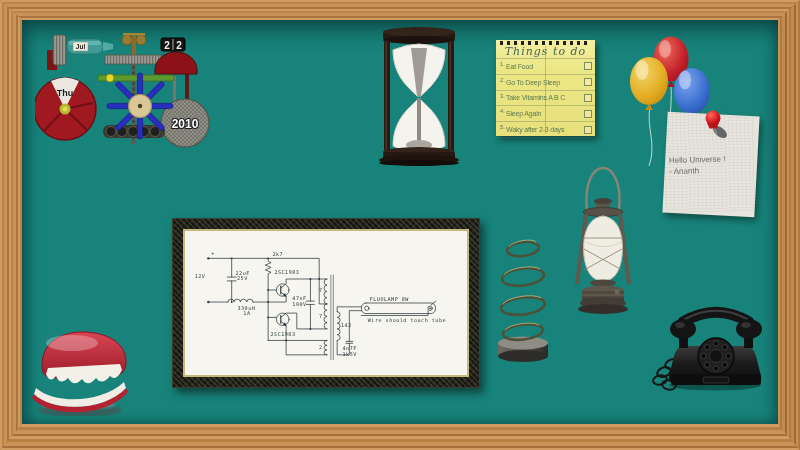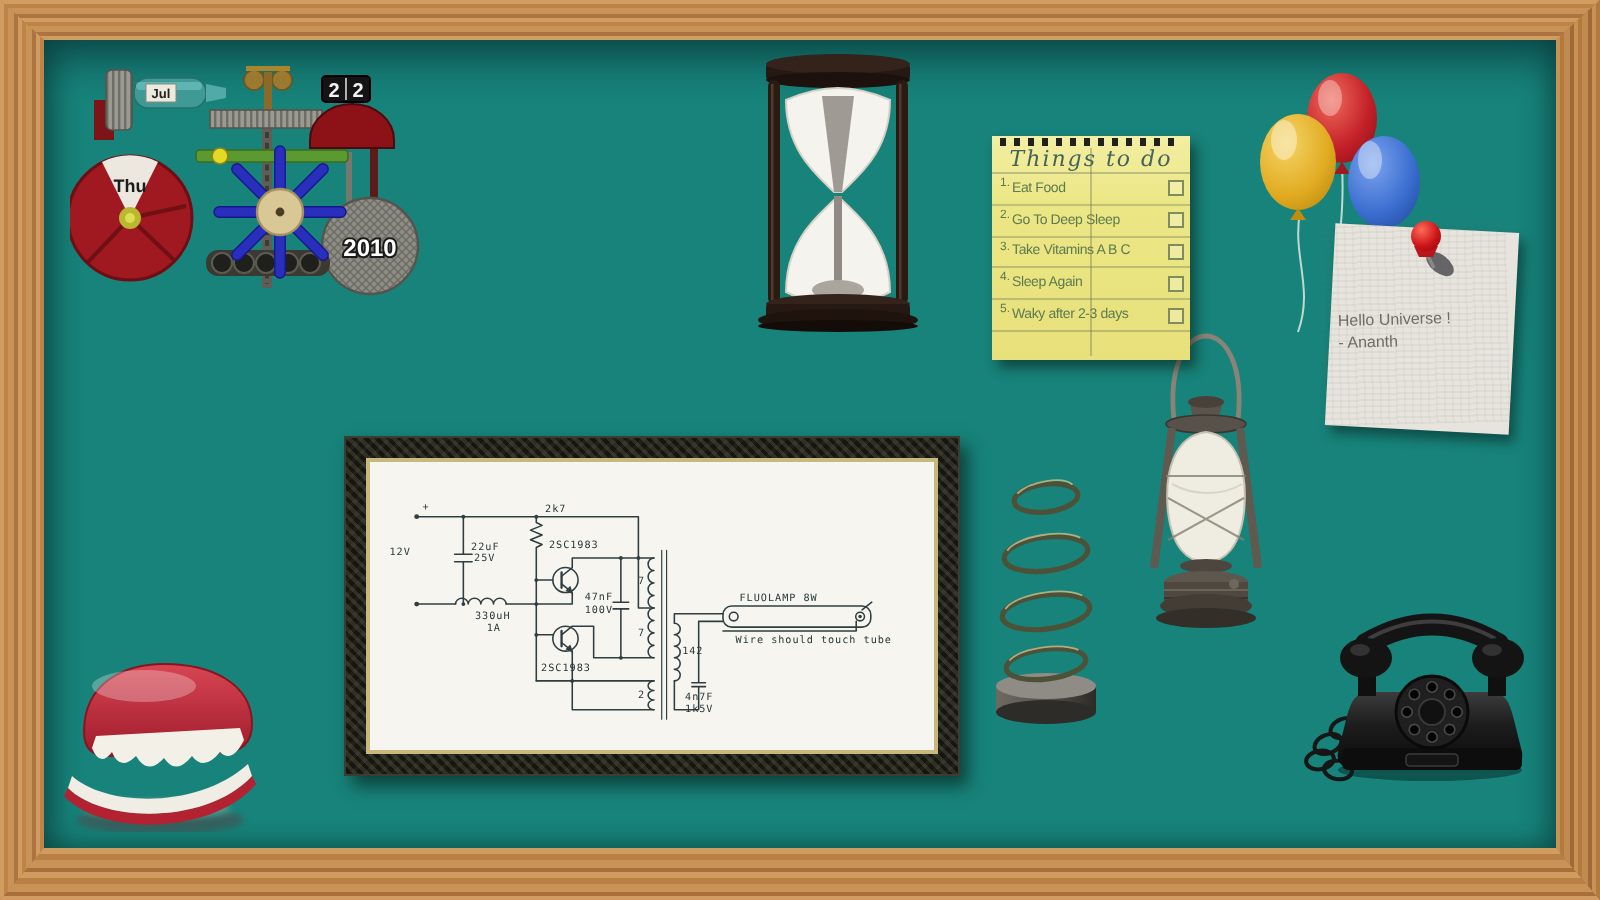--- a/index.html
+++ b/index.html
@@ -18,23 +18,23 @@
     clip-path:polygon(0 0,100% 20px,100% calc(100% - 26px),0 100%);}
   .frame-right{right:0;top:0;width:22px;height:450px;
     background:#b87f45 repeating-linear-gradient(90deg,#c89254 0 2px,#b37a40 2px 4px,#c08a50 4px 7px,#a06a38 7px 9px);
     clip-path:polygon(0 20px,100% 0,100% 100%,0 calc(100% - 26px));}
   .board{position:absolute;left:22px;top:20px;right:22px;bottom:26px;background:#17837a;
     box-shadow:0 0 0 2px #d9d2b4, inset 0 12px 18px rgba(0,10,20,.38),
                inset 6px 0 12px rgba(0,0,0,.18), inset -4px -4px 10px rgba(0,0,0,.15);}
   .obj{position:absolute;z-index:10;}
   svg{display:block;}
   
-  .todo-note{left:496px;top:40px;width:99px;height:112px;z-index:12;
+  .todo-note{left:496px;top:40px;width:99px;height:96px;z-index:12;
     background:linear-gradient(180deg,#f3eea2 0,#ece785 30%,#e7e07b 100%);
-    box-shadow:3px 4px 6px rgba(0,0,0,.45);margin-top:28px;}
+    box-shadow:3px 4px 6px rgba(0,0,0,.45);}
   .todo-perf{height:4px;margin:1px 4px 0;
     background:repeating-linear-gradient(90deg,#20201c 0 3px,transparent 3px 7px);}
   .todo-crease{position:absolute;left:49%;top:6px;bottom:2px;width:1px;
     background:rgba(110,120,80,.38);}
   .todo-title{font:italic 11px "DejaVu Serif",serif;color:#46635a;text-align:center;
     height:13px;line-height:13px;border-bottom:1px solid rgba(90,110,90,.35);letter-spacing:1px;}
   .todo-row{display:flex;align-items:center;height:14.8px;padding:0 3px 0 4px;
     border-bottom:1px solid rgba(90,110,90,.32);}
   .todo-num{font-size:6px;color:#5e7a50;align-self:flex-start;margin-top:2px;}
   .todo-text{font-size:7px;color:#5e7a50;margin-left:1px;white-space:nowrap;letter-spacing:-0.2px;}

